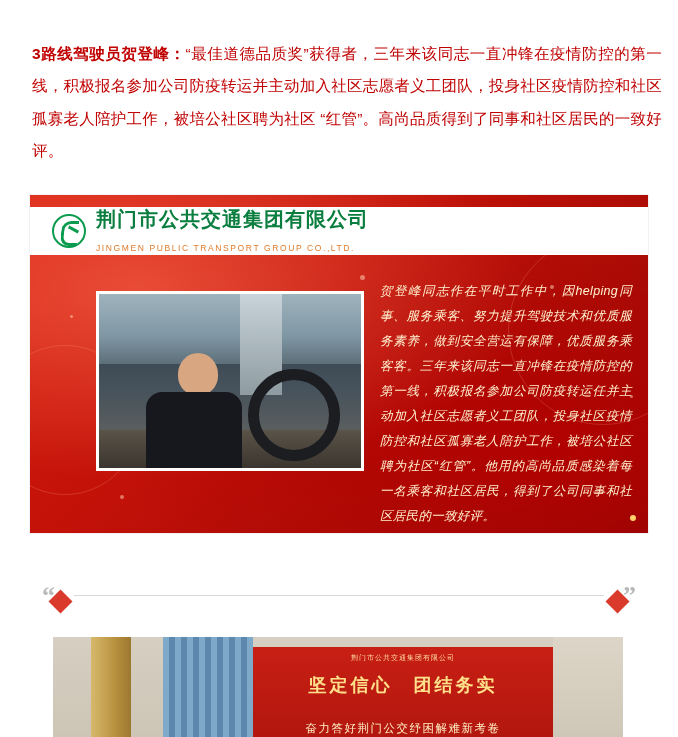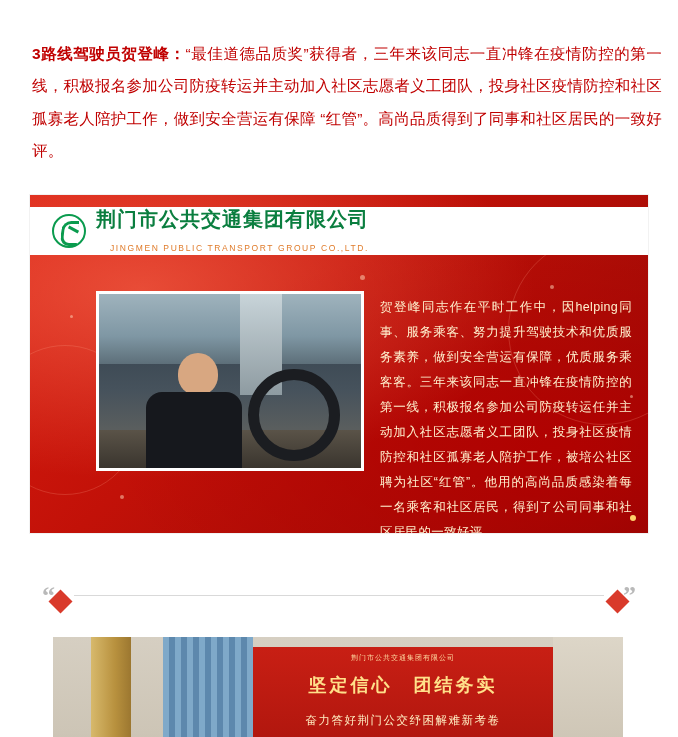--- a/index.html
+++ b/index.html
@@ -112,21 +112,20 @@
     font-size: 20px;
     font-weight: bold;
     color: #0a7e3f;
     letter-spacing: 1px;
   }
   .logo-en {
     font-size: 8.5px;
     color: #e07b2a;
     letter-spacing: 1.6px;
     margin-top: 14px;
-    text-align: right;
   }
 
   
   .poster-photo {
     position: absolute;
     left: 66px; top: 96px;
     width: 268px;
     height: 180px;
     border: 3px solid #ffffff;
     overflow: hidden;
@@ -169,27 +168,28 @@
   .photo-dash {
     position: absolute;
     left: 0; bottom: 0;
     width: 100%; height: 22%;
     background: linear-gradient(180deg, #5a5348, #3a352e);
   }
 
   
   .poster-text {
     position: absolute;
-    left: 350px; top: 100px;
+    left: 350px; top: 84px;
     width: 252px;
     font-size: 12.5px;
     line-height: 2.0;
     color: #fff2cf;
     text-align: justify;
     letter-spacing: 0.3px;
+    font-style: italic;
   }
 
   
   .gap { height: 32px; }
 
   
   .card2 {
     margin: 0 16px;
     background: #ffffff;
     border-radius: 2px;
@@ -266,41 +266,41 @@
   .p2-banner .b1 {
     font-size: 18px;
     font-weight: bold;
     color: #ffe08a;
     letter-spacing: 3px;
   }
   .p2-banner .b2 {
     font-size: 11.5px;
     color: #ffeec2;
     letter-spacing: 1.5px;
-    margin-top: 16px;
+    margin-top: 24px;
   }
   .p2-banner .b3 {
     font-size: 8px;
     color: #ffd27a;
     letter-spacing: 1px;
     margin-top: 16px;
   }
   .p2-right {
     position: absolute; right: 0; top: 0;
     width: 70px; height: 100%;
     background: linear-gradient(180deg, #ddd6c8, #c6bdac);
   }
 </style>
 </head>
 <body>
 
 <div class="page">
 
   <p class="intro">
-    <span class="lead">3路线驾驶员贺登峰：</span><span class="body-txt">“最佳道德品质奖”获得者，三年来该同志一直冲锋在疫情防控的第一线，积极报名参加公司防疫转运并主动加入社区志愿者义工团队，投身社区疫情防控和社区孤寡老人陪护工作，做到安全营运有保障 “红管”。高尚品质得到了同事和社区居民的一致好评。</span>
+    <span class="lead">3路线驾驶员贺登峰：</span><span class="body-txt">“最佳道德品质奖”获得者，三年来该同志一直冲锋在疫情防控的第一线，积极报名参加公司防疫转运并主动加入社区志愿者义工团队，投身社区疫情防控和社区孤寡老人陪护工作，被培公社区聘为社区 “红管”。高尚品质得到了同事和社区居民的一致好评。</span>
   </p>
 
   <div class="card-wrap">
     <div class="poster">
 
       <span class="swirl" style="left:-40px; top:150px; width:150px; height:150px;"></span>
       <span class="swirl" style="right:-50px; top:40px; width:190px; height:190px;"></span>
       <span class="fleck" style="left:40px; top:120px; width:3px; height:3px;"></span>
       <span class="fleck" style="left:520px; top:90px; width:4px; height:4px;"></span>
       <span class="fleck" style="left:600px; top:200px; width:3px; height:3px;"></span>

